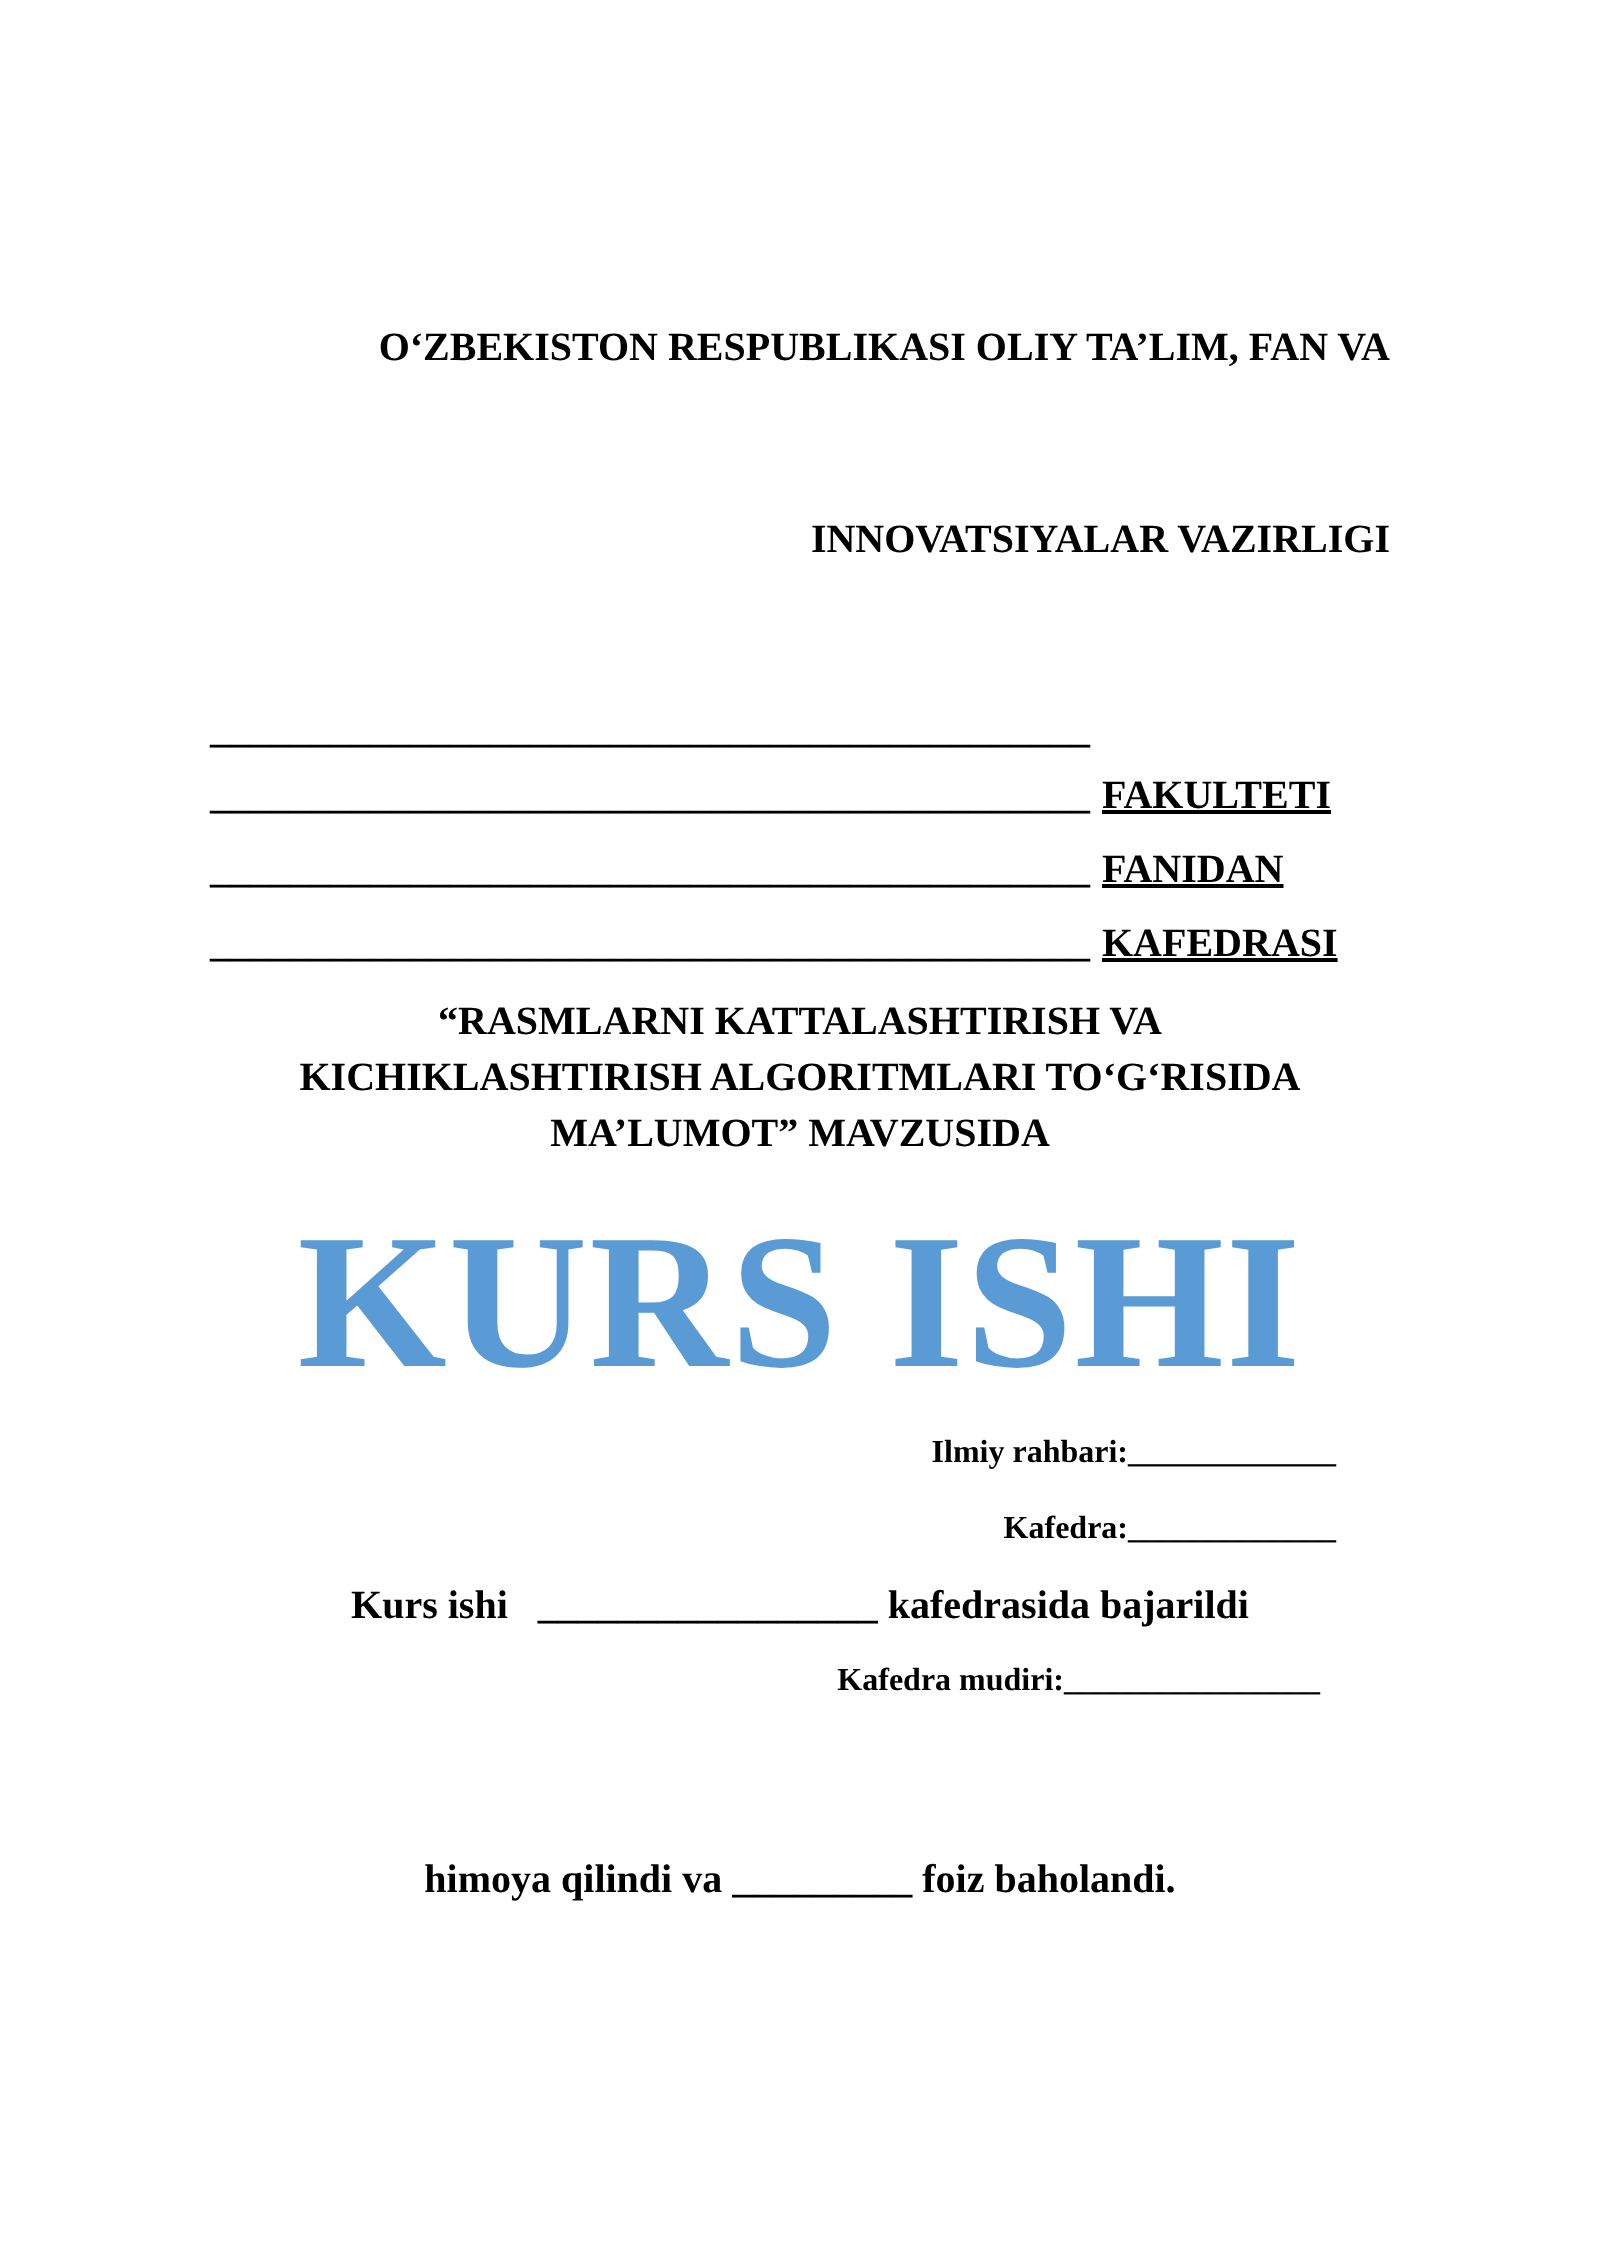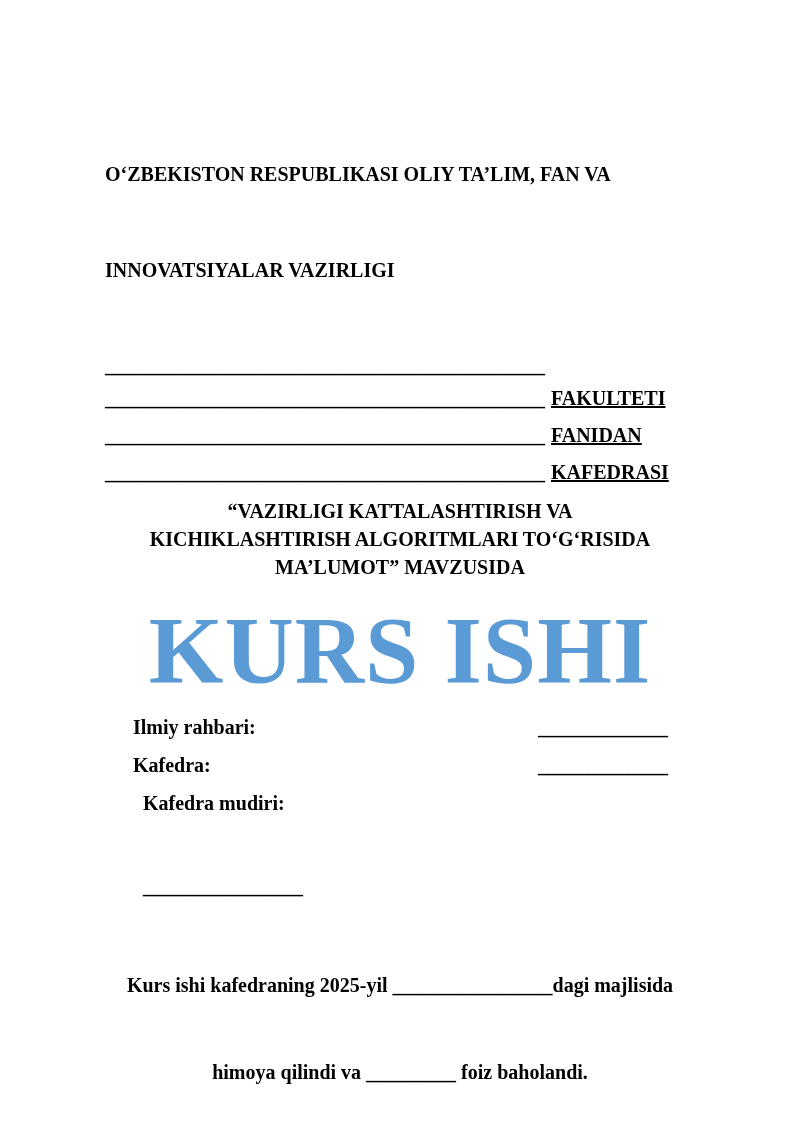--- a/index.html
+++ b/index.html
@@ -10,21 +10,21 @@
     height: 1131px;
     margin: 0 auto;
     background: #ffffff;
     font-family: "Liberation Serif", "DejaVu Serif", serif;
     font-weight: bold;
     color: #000000;
     padding: 94px 105px 0 105px;
     overflow: hidden;
   }
   .ministry {
-    text-align: left;
+    text-align: right;
     font-size: 20px;
     line-height: 32px;
     white-space: pre-wrap;
   }
   .blank-row-top {
     font-size: 20px;
     line-height: 30px;
     white-space: pre;
     text-align: left;
   }
@@ -46,29 +46,28 @@
     text-align: center;
     font-size: 96px;
     line-height: 96px;
     letter-spacing: 1px;
     color: #5b9bd5;
     white-space: pre;
   }
   .sign-section { margin-top: 9px; }
   .pair-row {
     display: flex;
-    justify-content: space-between;
+    justify-content: flex-end;
     align-items: baseline;
-    font-size: 20px;
+    font-size: 16px;
     line-height: 38px;
     padding: 0 27px 0 28px;
     white-space: pre;
-    gap: 45px;
   }
-  .pair-row.head-row { padding: 0 35px 0 38px; flex-direction: column; }
+  .pair-row.head-row { padding: 0 35px 0 38px; }
   .center-line {
     text-align: center;
     font-size: 20px;
     line-height: 38px;
     white-space: pre;
   }
   .defense-par {
     margin-top: 8px;
     text-align: center;
     font-size: 20px;
@@ -89,36 +88,36 @@
   <div class="blank-row-top">____________________________________________</div>
 
   <div class="org-row"><span>____________________________________________</span><span class="org-label">FAKULTETI</span></div>
 
 
   <div class="org-row"><span>____________________________________________</span><span class="org-label">FANIDAN</span></div>
 
   <div class="org-row"><span>____________________________________________</span><span class="org-label">KAFEDRASI</span></div>
 
   <div class="topic">
-    <div>“VAZIRLIGI KATTALASHTIRISH VA</div>
+    <div>“RASMLARNI KATTALASHTIRISH VA</div>
     <div>KICHIKLASHTIRISH ALGORITMLARI TOʻGʻRISIDA</div>
     <div>MA’LUMOT” MAVZUSIDA</div>
   </div>
 
   <div class="kurs-title" style="color: rgb(91, 155, 213);">KURS ISHI</div>
 
   <div class="sign-section">
 
     <div class="pair-row"><span>Ilmiy rahbari:</span><span>_____________</span></div>
 
     <div class="pair-row"><span>Kafedra:</span><span>_____________</span></div>
 
+    <div class="center-line"><span>Kurs ishi   </span><span>_________________</span><span> kafedrasida bajarildi</span></div>
 
     <div class="pair-row head-row"><span>Kafedra mudiri:</span><span>________________</span></div>
 
     <div class="defense-par">
-      <div><span>Kurs ishi kafedraning 2025-yil </span><span>________________</span><span>dagi majlisida</span></div>
       <div><span>himoya qilindi va </span><span>_________</span><span> foiz baholandi.</span></div>
     </div>
 
   </div>
 
 </div>
 
 </body></html>

